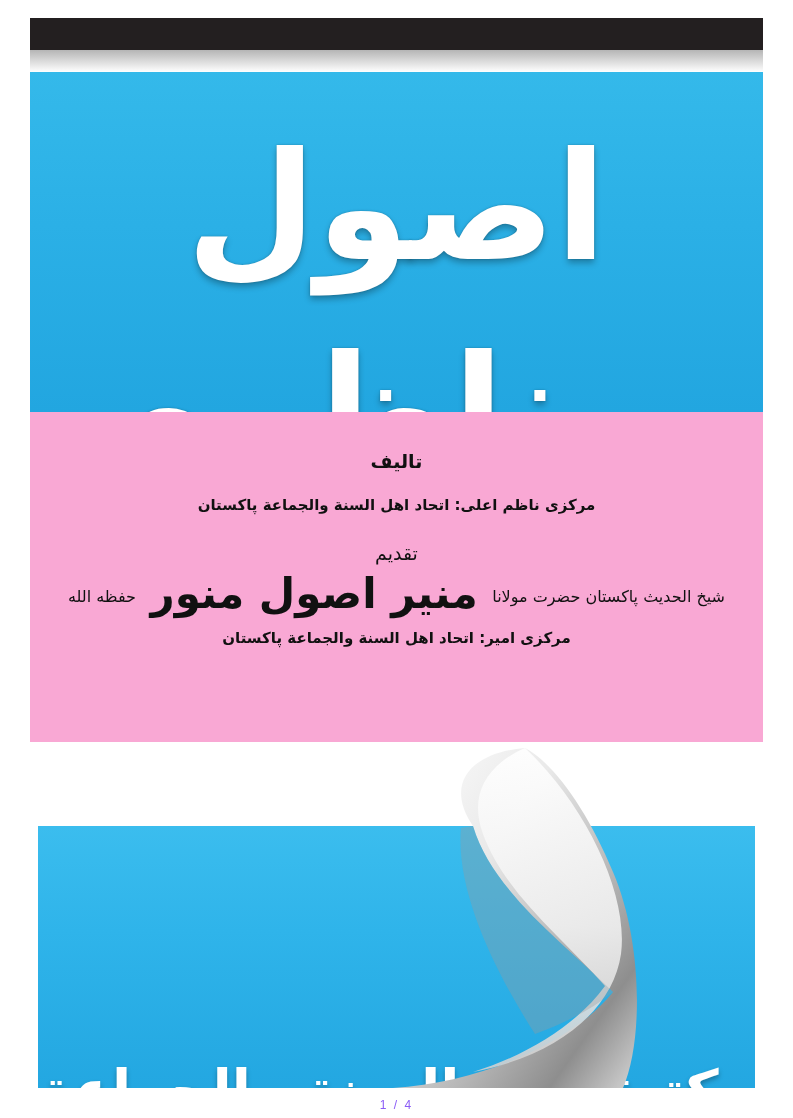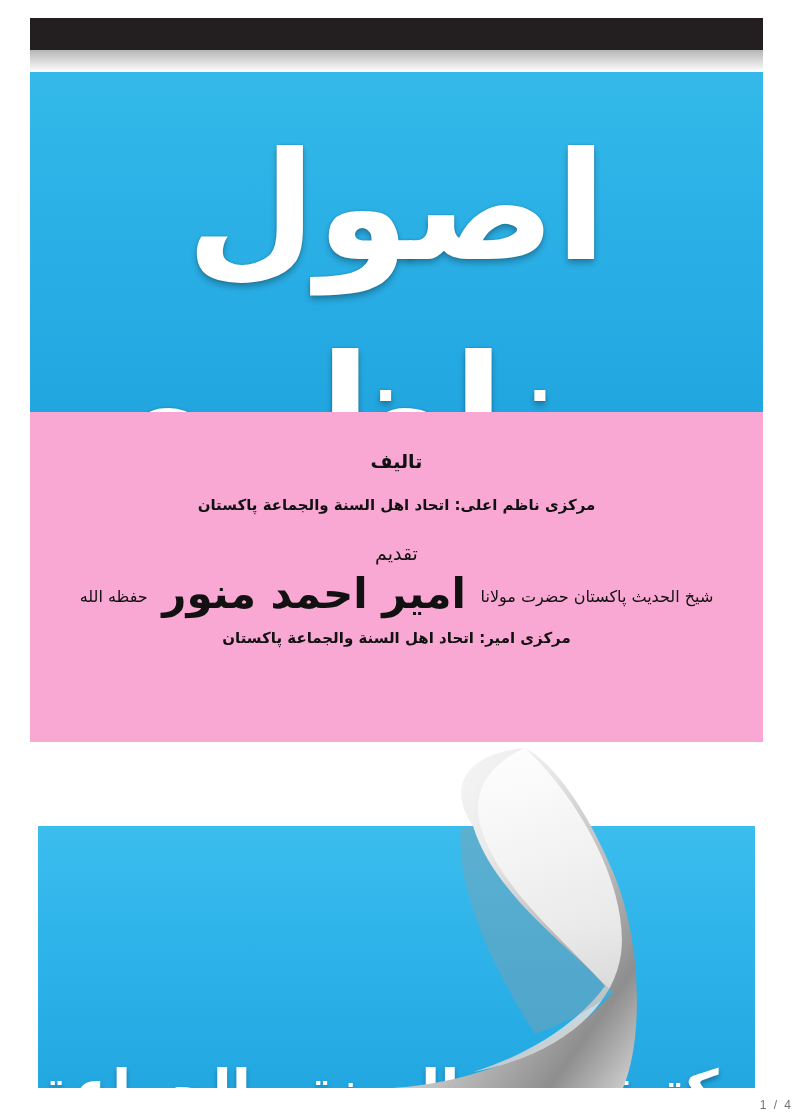--- a/index.html
+++ b/index.html
@@ -174,24 +174,24 @@
     height: 346px;
     pointer-events: none;
   }
 
   
   .viewer-footer {
     position: absolute;
     left: 0;
     bottom: 6px;
     width: 793px;
-    text-align: right;
+    text-align: center;
     font-family: "Liberation Sans", sans-serif;
     font-size: 12px;
-    color: #737373;
+    color: #8b5cf6;
     letter-spacing: 2px;
   }
 </style>
 </head>
 <body>
 
 <div class="page">
 
   <div class="cover">
 
@@ -202,21 +202,21 @@
       <div class="title-text">اصول مناظره</div>
     </div>
 
     <div class="middle">
       <div class="byline-label">تاليف</div>
       <div class="author-sub">مركزى ناظم اعلى: اتحاد اهل السنة والجماعة پاكستان</div>
 
       <div class="foreword-label">تقديم</div>
       <div class="foreword-line">
         <span class="foreword-prefix">شيخ الحديث پاكستان حضرت مولانا</span>
-        <span>امير احمد منور</span>
+        <span>منير اصول منور</span>
         <span class="foreword-prefix">حفظه الله</span>
       </div>
       <div class="foreword-sub">مركزى امير: اتحاد اهل السنة والجماعة پاكستان</div>
     </div>
 
     <div class="bottom-wrap">
 
       <div class="bottom-panel">
         <div class="publisher-name">مكتبة اهل السنة والجماعة</div>
 

